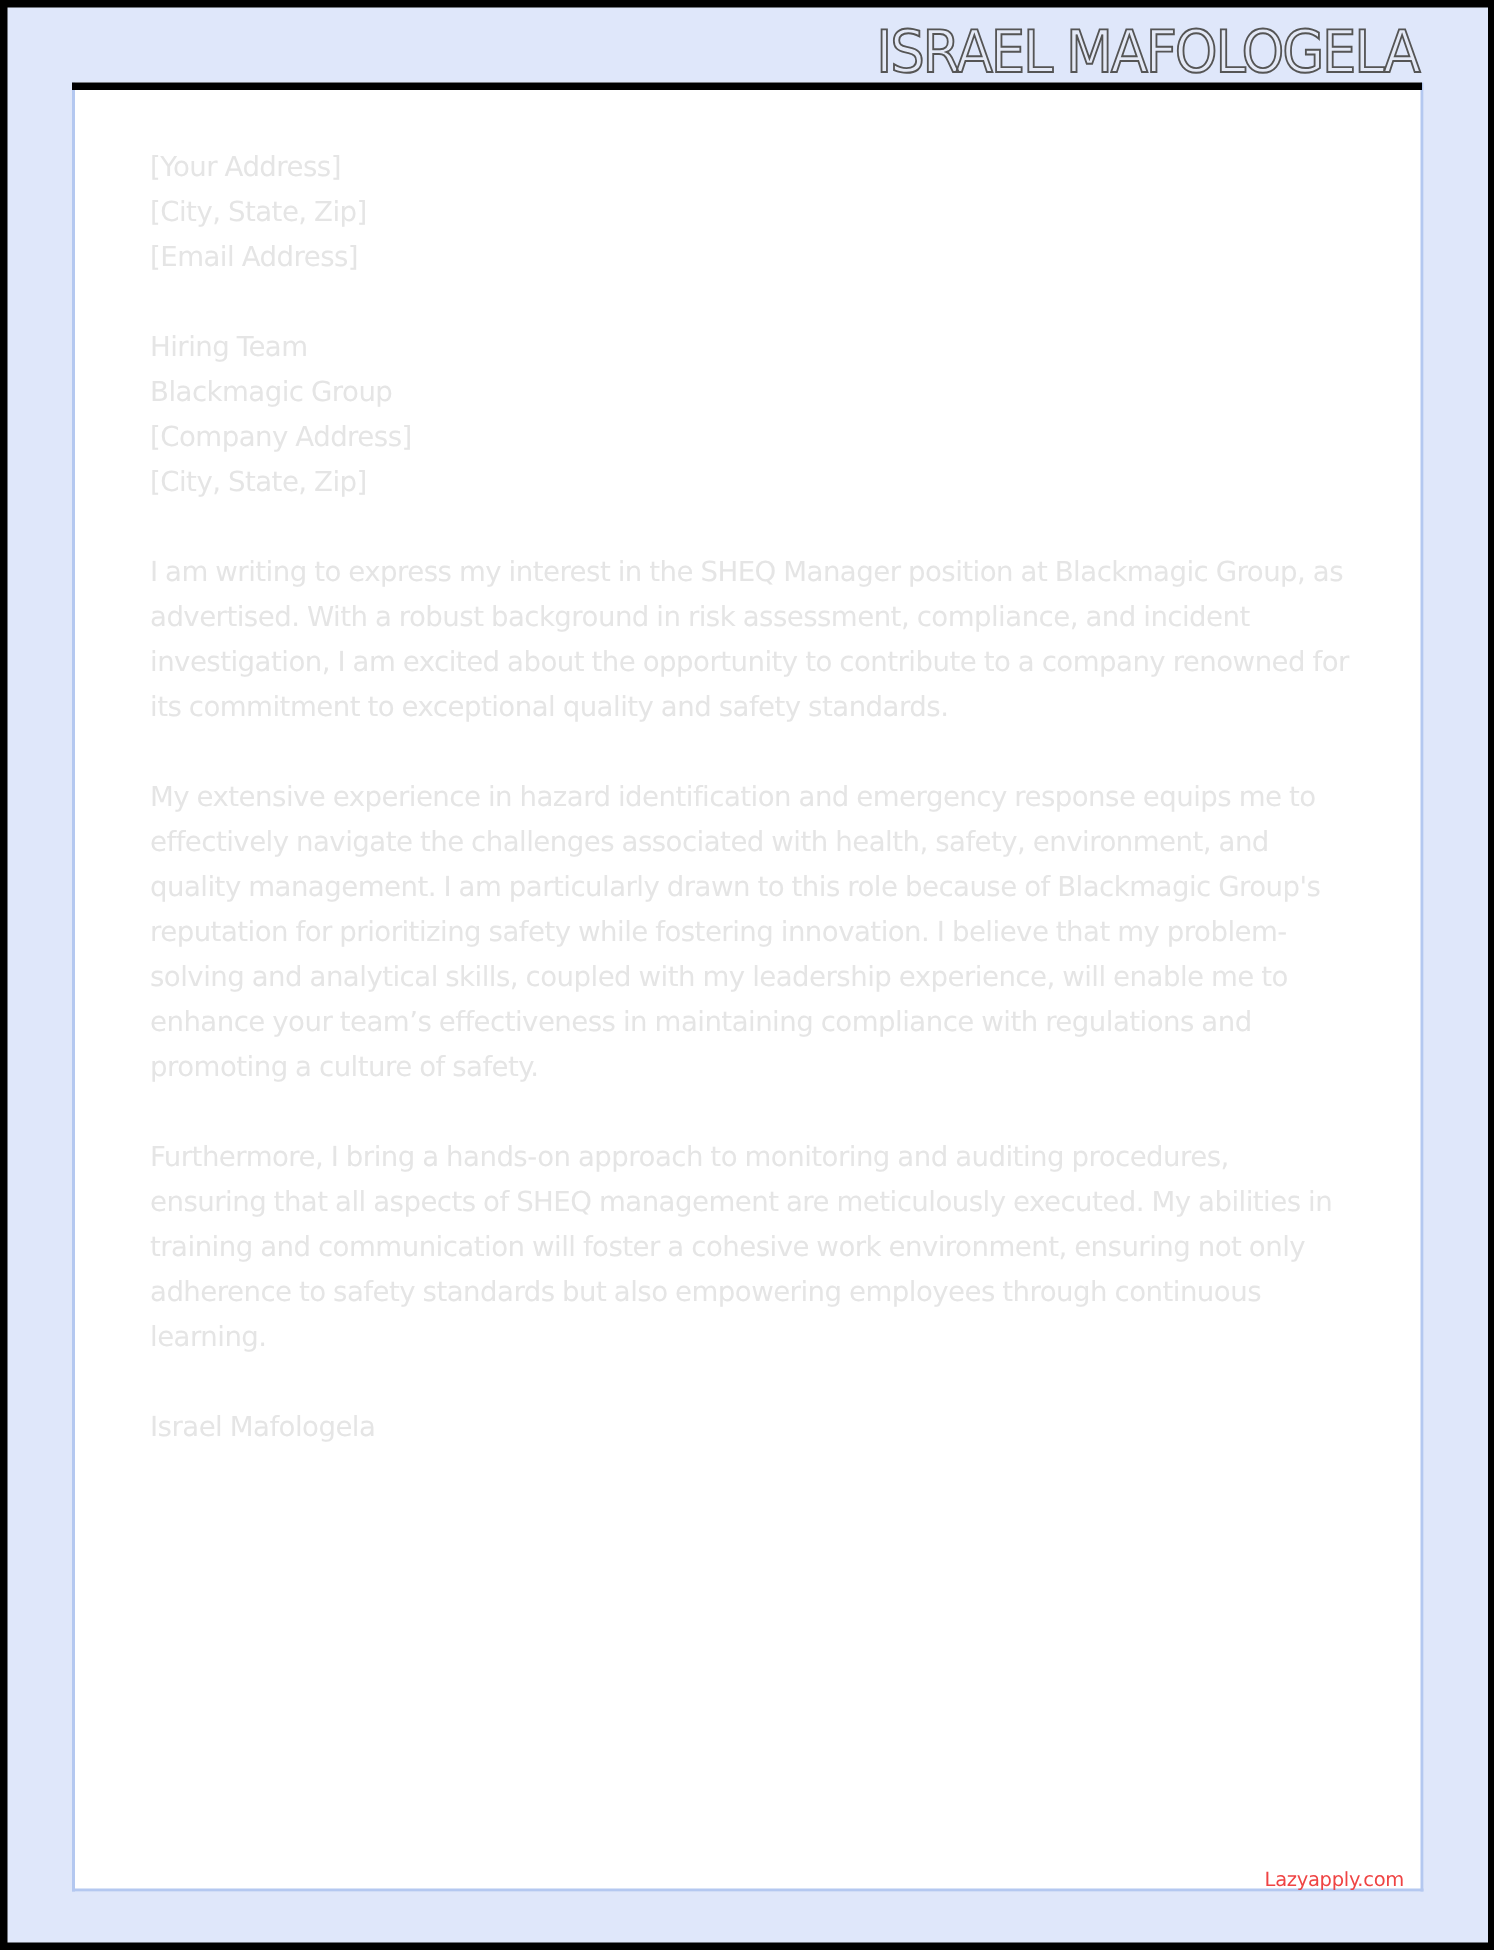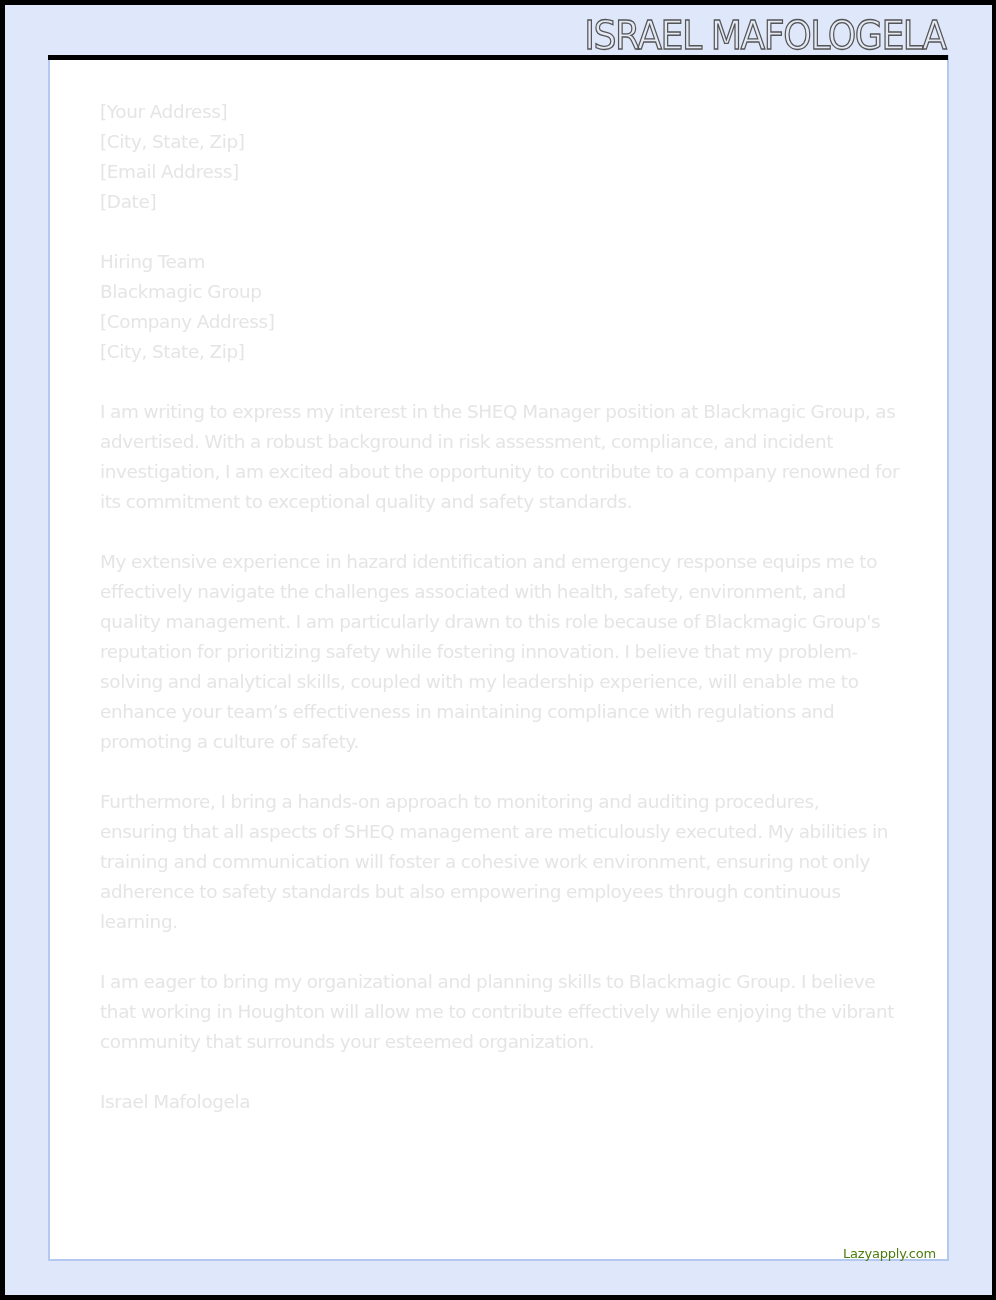--- a/index.html
+++ b/index.html
@@ -37,48 +37,46 @@
       position: absolute; left: 100px; top: 97px; width: 800px;
       font-size: 18.4px; line-height: 30px; color: #e5e5e5;
       letter-spacing: -0.35px;
       word-spacing: -0.5px;
     }
     .letter .line { display: block; white-space: nowrap; }
     .letter .gap { height: 30px; }
     .letter p { margin: 0 0 30px 0; }
     .watermark {
       position: absolute; right: 60px; top: 1246px;
-      font-size: 13px; color: #4d7c0f; letter-spacing: -0.2px;
+      font-size: 13px; color: #ef4444; letter-spacing: -0.2px;
     }
   </style>
 </head>
 <body>
 
 <div class="page-bg"></div>
 
 <div class="title">ISRAEL MAFOLOGELA</div>
 
 <div class="card"></div>
 <div class="top-bar"></div>
 
 <div class="letter">
   <div>
     <span class="line">[Your Address]</span>
     <span class="line">[City, State, Zip]</span>
     <span class="line">[Email Address]</span>
-    <span class="line">[Date]</span>
   </div>
   <div class="gap"></div>
   <div>
     <span class="line">Hiring Team</span>
     <span class="line">Blackmagic Group</span>
     <span class="line">[Company Address]</span>
     <span class="line">[City, State, Zip]</span>
   </div>
   <div class="gap"></div>
   <p>I am writing to express my interest in the SHEQ Manager position at Blackmagic Group, as advertised. With a robust background in risk assessment, compliance, and incident investigation, I am excited about the opportunity to contribute to a company renowned for its commitment to exceptional quality and safety standards.</p>
   <p>My extensive experience in hazard identification and emergency response equips me to effectively navigate the challenges associated with health, safety, environment, and quality management. I am particularly drawn to this role because of Blackmagic Group's reputation for prioritizing safety while fostering innovation. I believe that my problem-solving and analytical skills, coupled with my leadership experience, will enable me to enhance your team’s effectiveness in maintaining compliance with regulations and promoting a culture of safety.</p>
   <p>Furthermore, I bring a hands-on approach to monitoring and auditing procedures, ensuring that all aspects of SHEQ management are meticulously executed. My abilities in training and communication will foster a cohesive work environment, ensuring not only adherence to safety standards but also empowering employees through continuous learning.</p>
-  <p>I am eager to bring my organizational and planning skills to Blackmagic Group. I believe that working in Houghton will allow me to contribute effectively while enjoying the vibrant community that surrounds your esteemed organization.</p>
   <span class="line">Israel Mafologela</span>
 </div>
 
 <div class="watermark">Lazyapply.com</div>
 
 </body></html>

